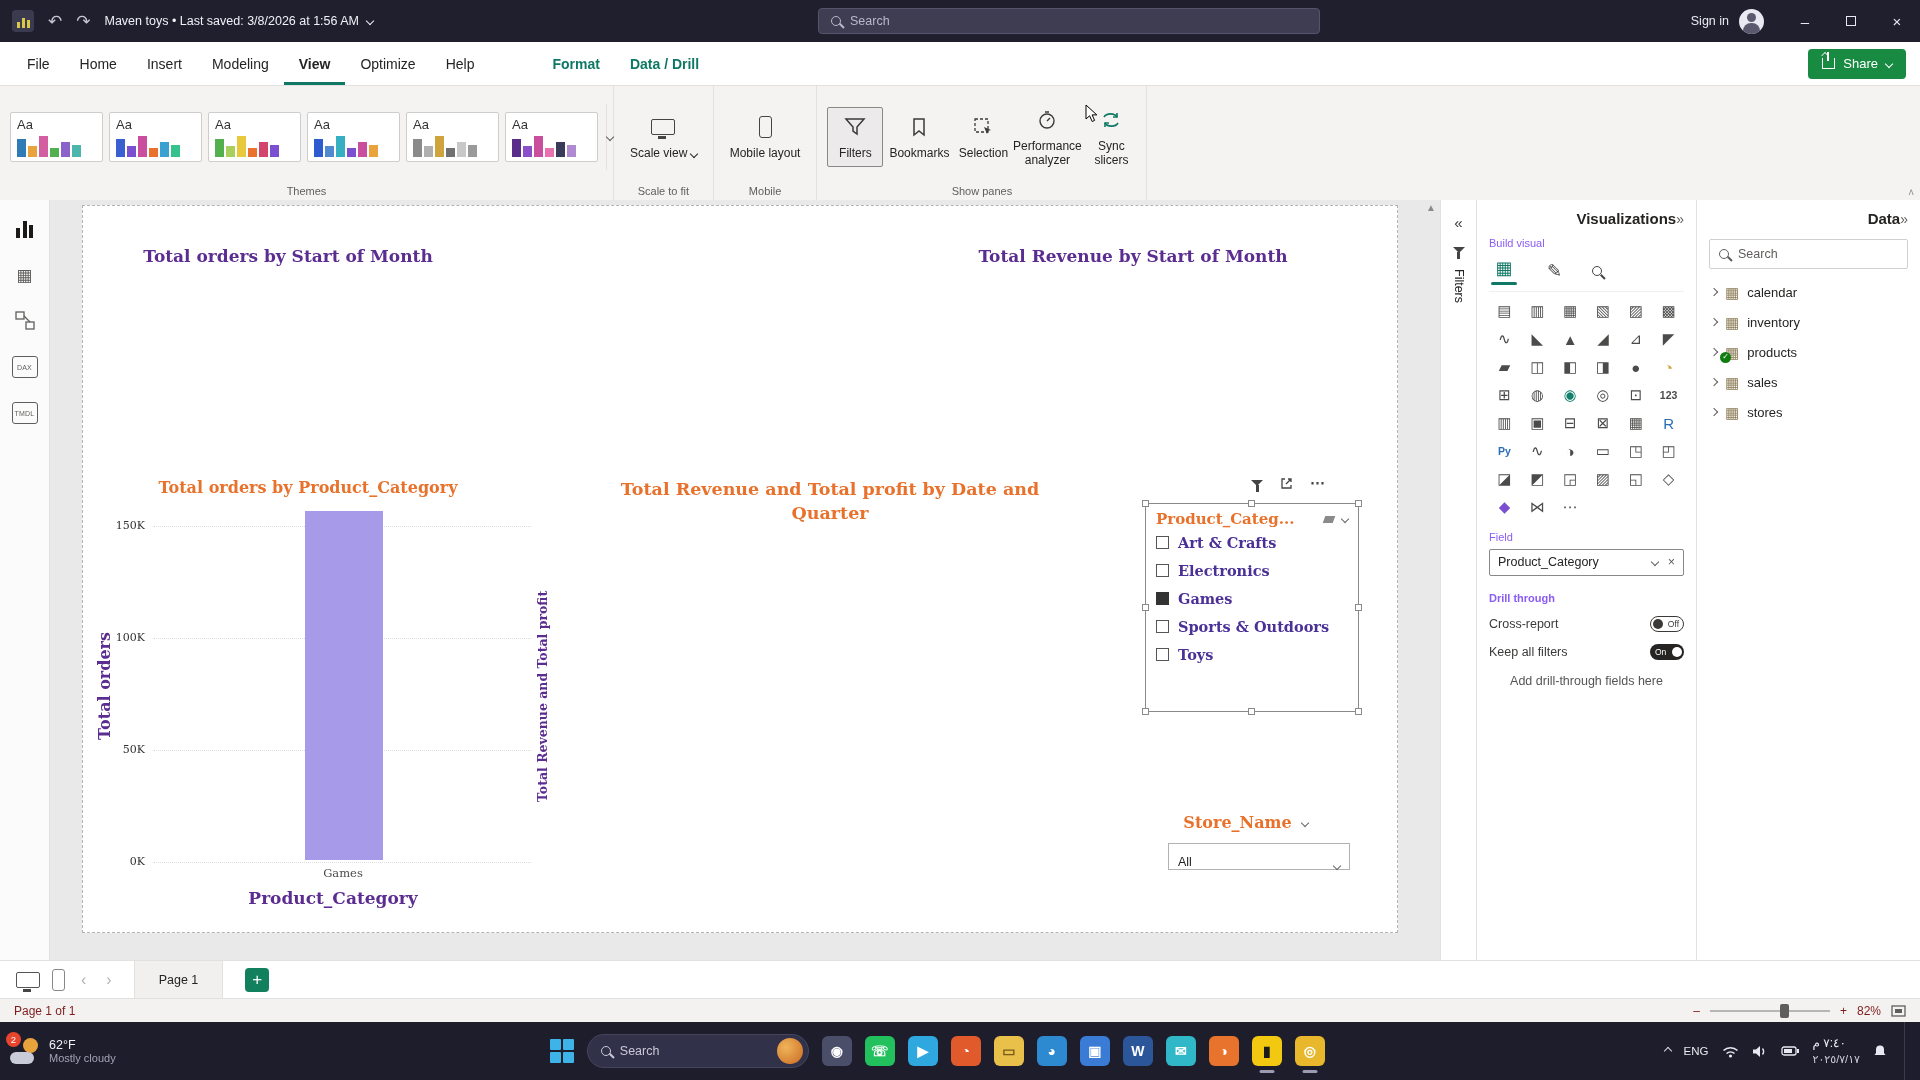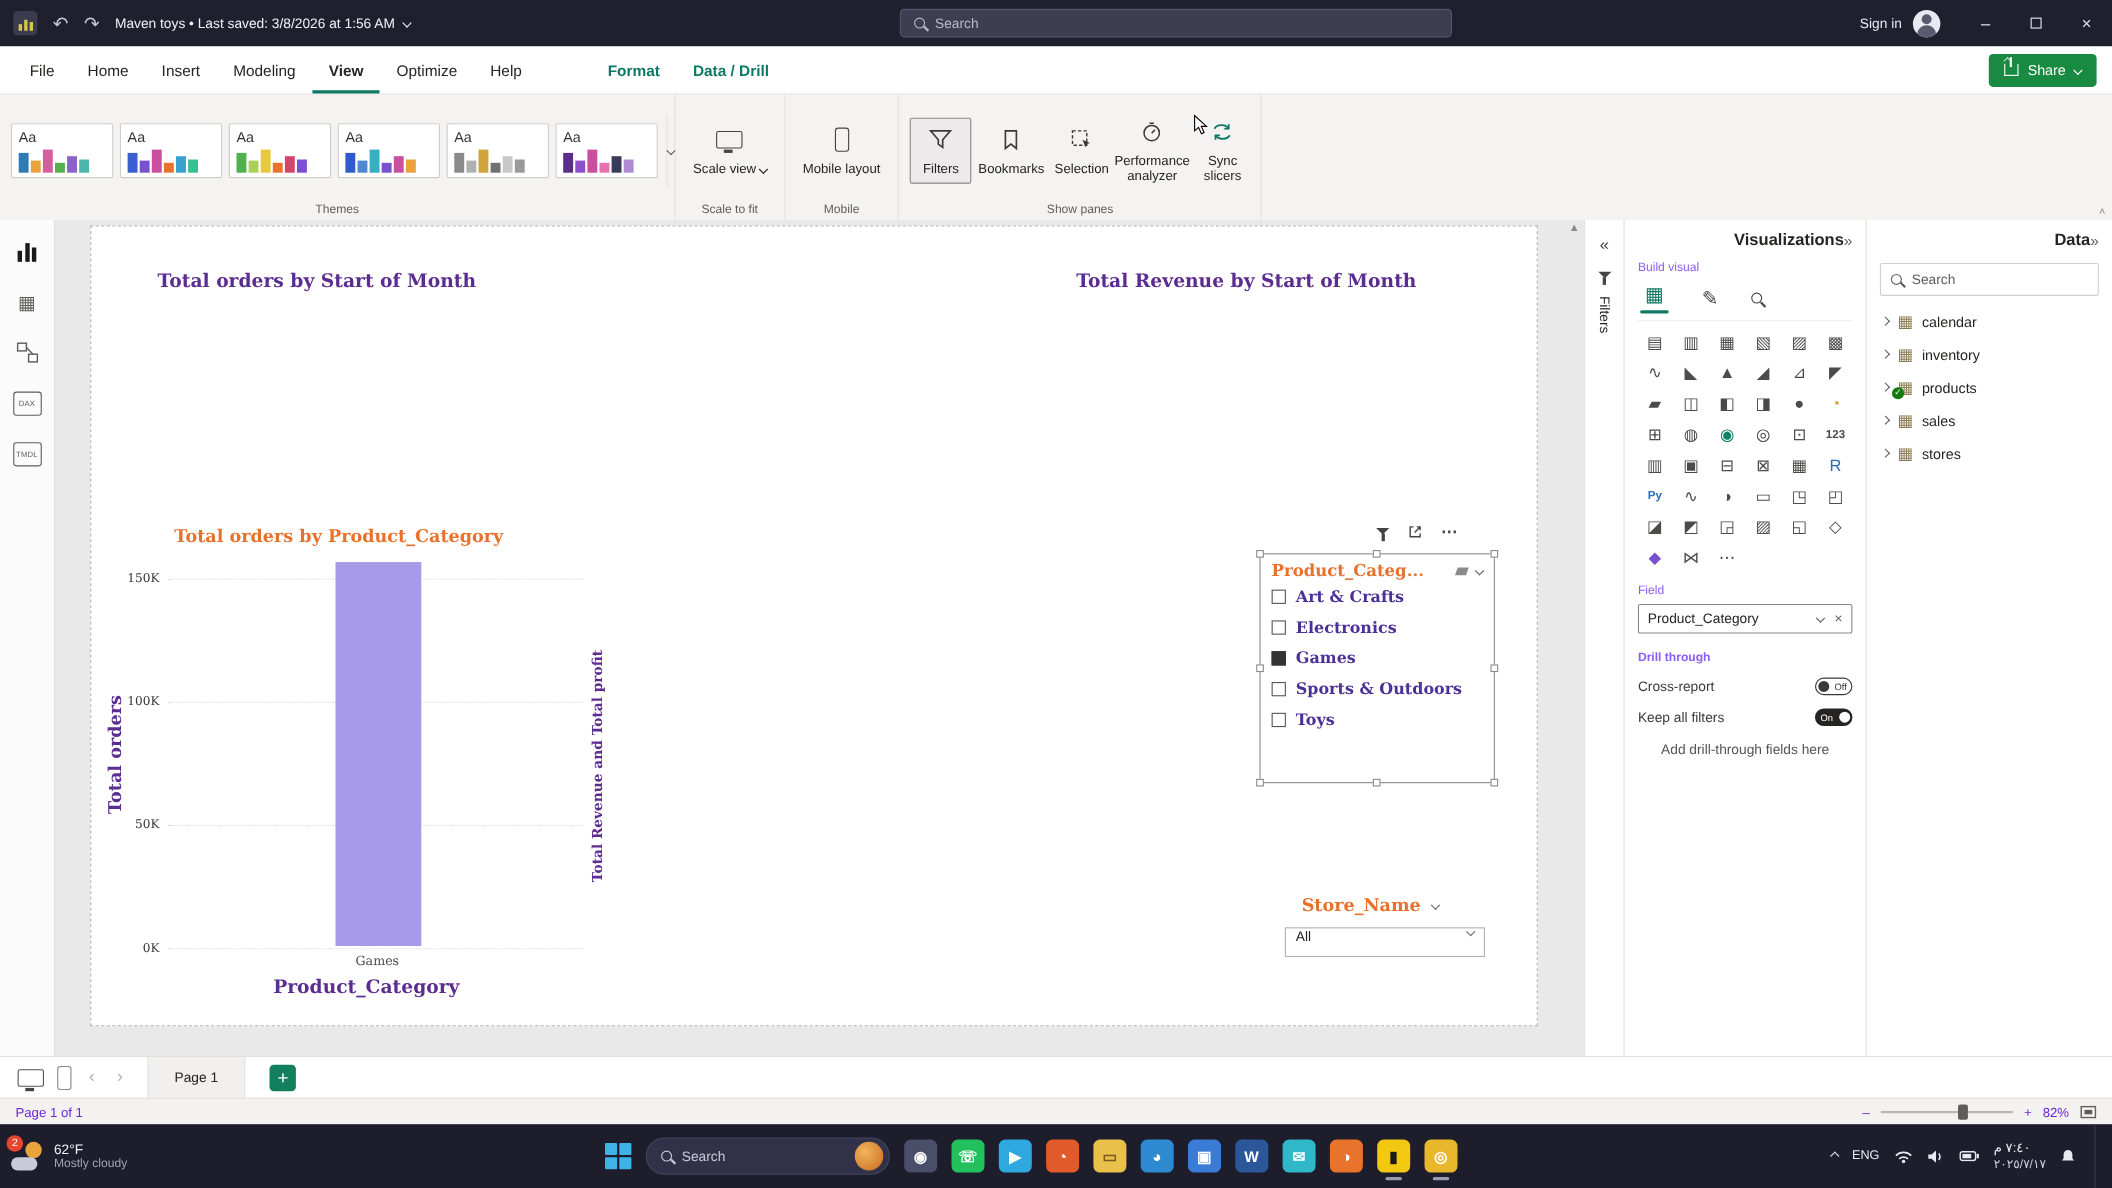--- a/index.html
+++ b/index.html
@@ -104,21 +104,21 @@
   .sl-title{font-size:15px;color:#e8722c}
   .sl-tools{display:flex;align-items:center;gap:8px;color:#666}
   .eraser{width:10px;height:7px;background:#8a8a8a;transform:skewX(-20deg);display:inline-block}
   .slicer-item{display:flex;align-items:center;gap:9px;height:28px}
   .sl-cb{width:13px;height:13px;border:1.6px solid #555;background:#fff;flex:0 0 auto}
   .slicer-item.checked .sl-cb{background:#333;border-color:#333}
   .sl-lab{font-size:14.5px;color:#4b3097}
 
   #store-title{position:absolute;left:1050px;top:607px;width:225px;display:flex;align-items:center;justify-content:center;gap:10px}
   #store-title .t{font-size:16px;color:#e8722c}
-  #store-dd{position:absolute;left:1085px;top:637px;width:182px;height:27px;border:1px solid #b3b0ad;background:#fff;display:flex;align-items:flex-start;justify-content:space-between;padding:0 9px;font-size:12.5px;color:#252423}
+  #store-dd{position:absolute;left:1085px;top:637px;width:182px;height:27px;border:1px solid #b3b0ad;background:#fff;display:flex;align-items:flex-end;justify-content:space-between;padding:0 9px;font-size:12.5px;color:#252423}
 
   
   #filters-strip{width:36px;background:#fff;border-left:1px solid #e3e1df;display:flex;flex-direction:column;align-items:center;padding-top:14px;gap:16px;flex:0 0 36px}
   #filters-strip .guill{font-size:15px;color:#3b3a39}
   .vlabel{writing-mode:vertical-rl;font-size:12.5px;color:#252423}
 
   
   #viz-pane{width:220px;background:#fff;border-left:1px solid #e3e1df;padding:10px 12px;flex:0 0 220px;overflow:hidden}
   .pane-head{display:flex;align-items:center;justify-content:flex-end}
   .pane-head .ttl{font-size:15px;font-weight:bold;color:#252423}
@@ -150,21 +150,21 @@
   .tbl-ico{position:relative;font-size:15px;color:#8a7a54;line-height:1}
   .data-row .check{display:none;position:absolute;left:-5px;bottom:-3px;width:11px;height:11px;border-radius:50%;background:#107c10;color:#fff;font-size:8px;align-items:center;justify-content:center}
   .data-row.badge .check{display:flex}
   #data-list{margin-top:8px}
 
   
   #pagebar{height:38px;background:#fff;border-top:1px solid #e3e1df;display:flex;align-items:center;flex:0 0 38px;padding-left:16px;gap:12px}
   .pg-arrow{color:#b5b3b1;font-size:16px;padding:0 4px}
   .page-tab{height:38px;display:flex;align-items:center;padding:0 24px;background:#f1f0ef;border-right:1px solid #e3e1df;border-left:1px solid #e3e1df;font-size:12.5px;color:#252423;margin-left:6px}
   .add-page{width:24px;height:24px;border-radius:4px;background:#12805c;color:#fff;display:flex;align-items:center;justify-content:center;font-size:17px;margin-left:10px}
-  #statusbar{height:24px;background:#f3f2f1;border-top:1px solid #e3e1df;display:flex;align-items:center;font-size:12px;color:#6d28d9;flex:0 0 24px;padding:0 14px}
+  #statusbar{height:24px;background:#f3f2f1;border-top:1px solid #e3e1df;display:flex;align-items:center;font-size:12px;color:#7f1d1d;flex:0 0 24px;padding:0 14px}
   #zoom{margin-left:auto;display:flex;align-items:center;gap:10px}
   .ztrack{position:relative;width:120px;height:2px;background:#b8b6b4}
   .zhandle{position:absolute;left:58%;top:-6px;width:9px;height:14px;background:#605e5c;border-radius:2px}
 
   
   #taskbar{height:58px;background:#1d1d2c;color:#e8e8f0;display:flex;align-items:center;flex:0 0 58px}
   #tb-weather{width:210px;display:flex;align-items:center;gap:9px;padding-left:10px;position:relative}
   .wx-ico{position:relative;width:30px;height:26px}
   .wx-sun{position:absolute;right:2px;top:0;width:15px;height:15px;border-radius:50%;background:#e8a33d}
   .wx-cloud{position:absolute;left:0;bottom:0;width:24px;height:12px;border-radius:8px;background:#c9ccd8}
@@ -454,20 +454,21 @@
         <div class="gridline" style="top:544px"></div>
         <div class="gridline" style="top:656px"></div>
         <span class="tick" style="top:313px">150K</span>
         <span class="tick" style="top:425px">100K</span>
         <span class="tick" style="top:537px">50K</span>
         <span class="tick" style="top:649px">0K</span>
         <div id="bar-games" style="height: 349px; background: rgb(167, 154, 232);"></div>
         <div id="bar-xcat">Games</div>
         <div id="bar-xtitle" class="serif">Product_Category</div>
 
+        <div id="combo-title" class="serif">Total Revenue and Total profit by Date and Quarter</div>
         <div id="combo-ylab" class="vtext serif">Total Revenue and Total profit</div>
 
         <div id="slicer-tools">
           <span class="funnel-s"></span>
           <svg width="13" height="13">
               <path d="M5 2 H2 v9 h9 v-3 M8 2 h3 v3 M11 2 L6 7" stroke="#444" fill="none" stroke-width="1.3"></path>
             </svg>
           <span class="dots">⋯</span>
         </div>
 

